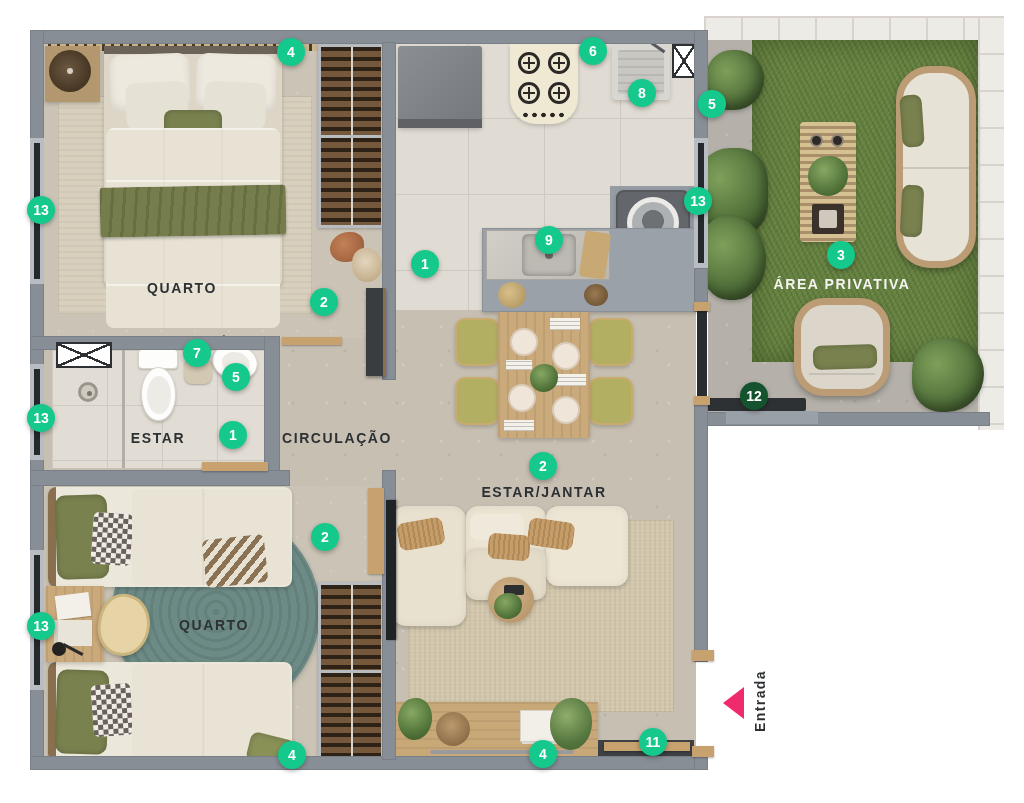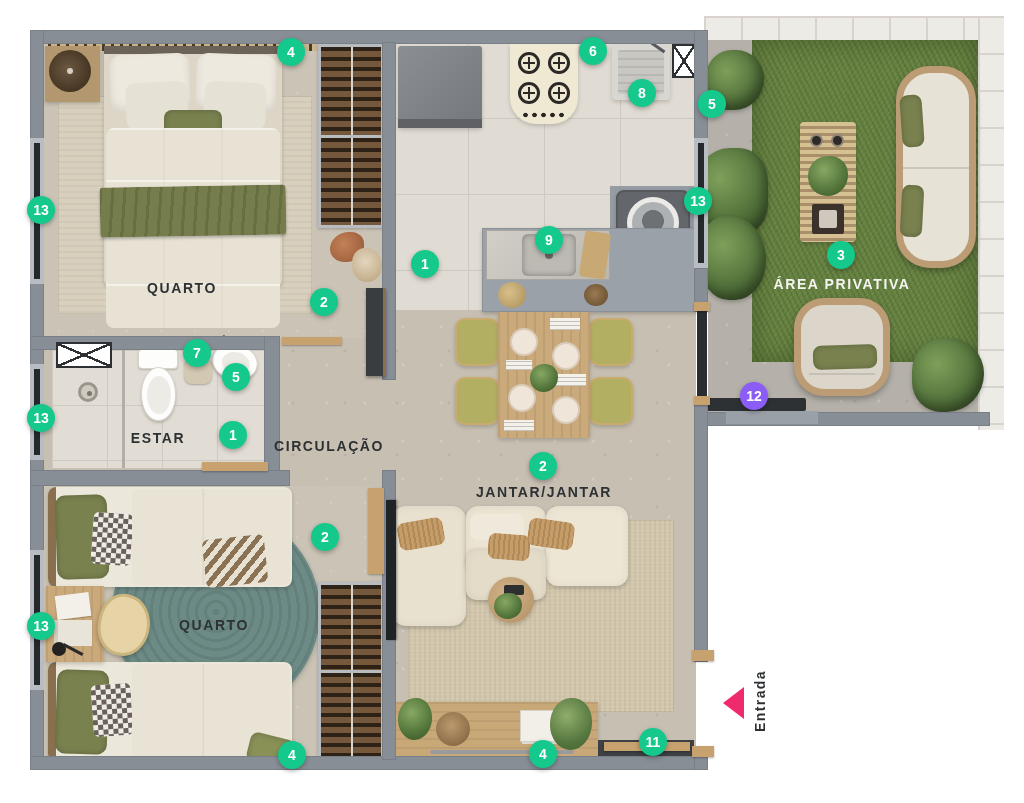--- a/index.html
+++ b/index.html
@@ -279,41 +279,41 @@
   <div class="a leaf" style="left:368px;top:488px;width:16px;height:86px;"></div>
 
   <div class="a" style="left:366px;top:288px;width:20px;height:88px;background:#3a3d40;border-right:3px solid #8a6f4e;box-shadow:0 2px 3px rgba(0,0,0,.35);"></div>
   <div class="a" style="left:386px;top:500px;width:10px;height:140px;background:#212426;box-shadow:1px 0 2px rgba(0,0,0,.4);"></div>
 
   <div class="a xbox" style="left:56px;top:342px;width:56px;height:26px;"></div>
 
   <div class="room-label" style="left:182px;top:288px;">QUARTO</div>
   <div class="room-label light" style="left:842px;top:284px;">ÁREA PRIVATIVA</div>
   <div class="room-label" style="left:158px;top:438px;">ESTAR</div>
-  <div class="room-label" style="left:329px;top:438px;margin-top:8px;">CIRCULAÇÃO</div>
-  <div class="room-label" style="left:544px;top:492px;">JANTAR/JANTAR</div>
+  <div class="room-label" style="left:337px;top:438px;">CIRCULAÇÃO</div>
+  <div class="room-label" style="left:544px;top:492px;">ESTAR/JANTAR</div>
   <div class="room-label" style="left:214px;top:625px;">QUARTO</div>
 
   <div class="a" id="entry-arrow" style="left: 723px; top: 687px; border-right-color: rgb(240, 42, 110);"></div>
   <div id="entry-label" style="left:760px;top:701px;">Entrada</div>
 
   <div class="a" id="markers-layer" style="left:0;top:0;width:1024px;height:803px;pointer-events:none;">
       <div class="marker" style="left: 291px; top: 52px; background: rgb(21, 201, 140);">4</div>
       <div class="marker" style="left: 593px; top: 51px; background: rgb(21, 201, 140);">6</div>
       <div class="marker" style="left: 642px; top: 93px; background: rgb(21, 201, 140);">8</div>
       <div class="marker" style="left: 712px; top: 104px; background: rgb(21, 201, 140);">5</div>
       <div class="marker" style="left: 41px; top: 210px; background: rgb(21, 201, 140);">13</div>
       <div class="marker" style="left: 698px; top: 201px; background: rgb(21, 201, 140);">13</div>
       <div class="marker" style="left: 549px; top: 240px; background: rgb(21, 201, 140);">9</div>
       <div class="marker" style="left: 841px; top: 255px; background: rgb(21, 201, 140);">3</div>
       <div class="marker" style="left: 425px; top: 264px; background: rgb(21, 201, 140);">1</div>
       <div class="marker" style="left: 324px; top: 302px; background: rgb(21, 201, 140);">2</div>
       <div class="marker" style="left: 197px; top: 353px; background: rgb(21, 201, 140);">7</div>
       <div class="marker" style="left: 236px; top: 377px; background: rgb(21, 201, 140);">5</div>
-      <div class="marker" style="left: 754px; top: 396px; background: #8b5cf6;">12</div>
+      <div class="marker" style="left: 754px; top: 396px; background: #14532d;">12</div>
       <div class="marker" style="left: 41px; top: 418px; background: rgb(21, 201, 140);">13</div>
       <div class="marker" style="left: 233px; top: 435px; background: rgb(21, 201, 140);">1</div>
       <div class="marker" style="left: 543px; top: 466px; background: rgb(21, 201, 140);">2</div>
       <div class="marker" style="left: 325px; top: 537px; background: rgb(21, 201, 140);">2</div>
       <div class="marker" style="left: 41px; top: 626px; background: rgb(21, 201, 140);">13</div>
       <div class="marker" style="left: 653px; top: 742px; background: rgb(21, 201, 140);">11</div>
       <div class="marker" style="left: 292px; top: 755px; background: rgb(21, 201, 140);">4</div>
       <div class="marker" style="left: 543px; top: 754px; background: rgb(21, 201, 140);">4</div>
     </div>
 

